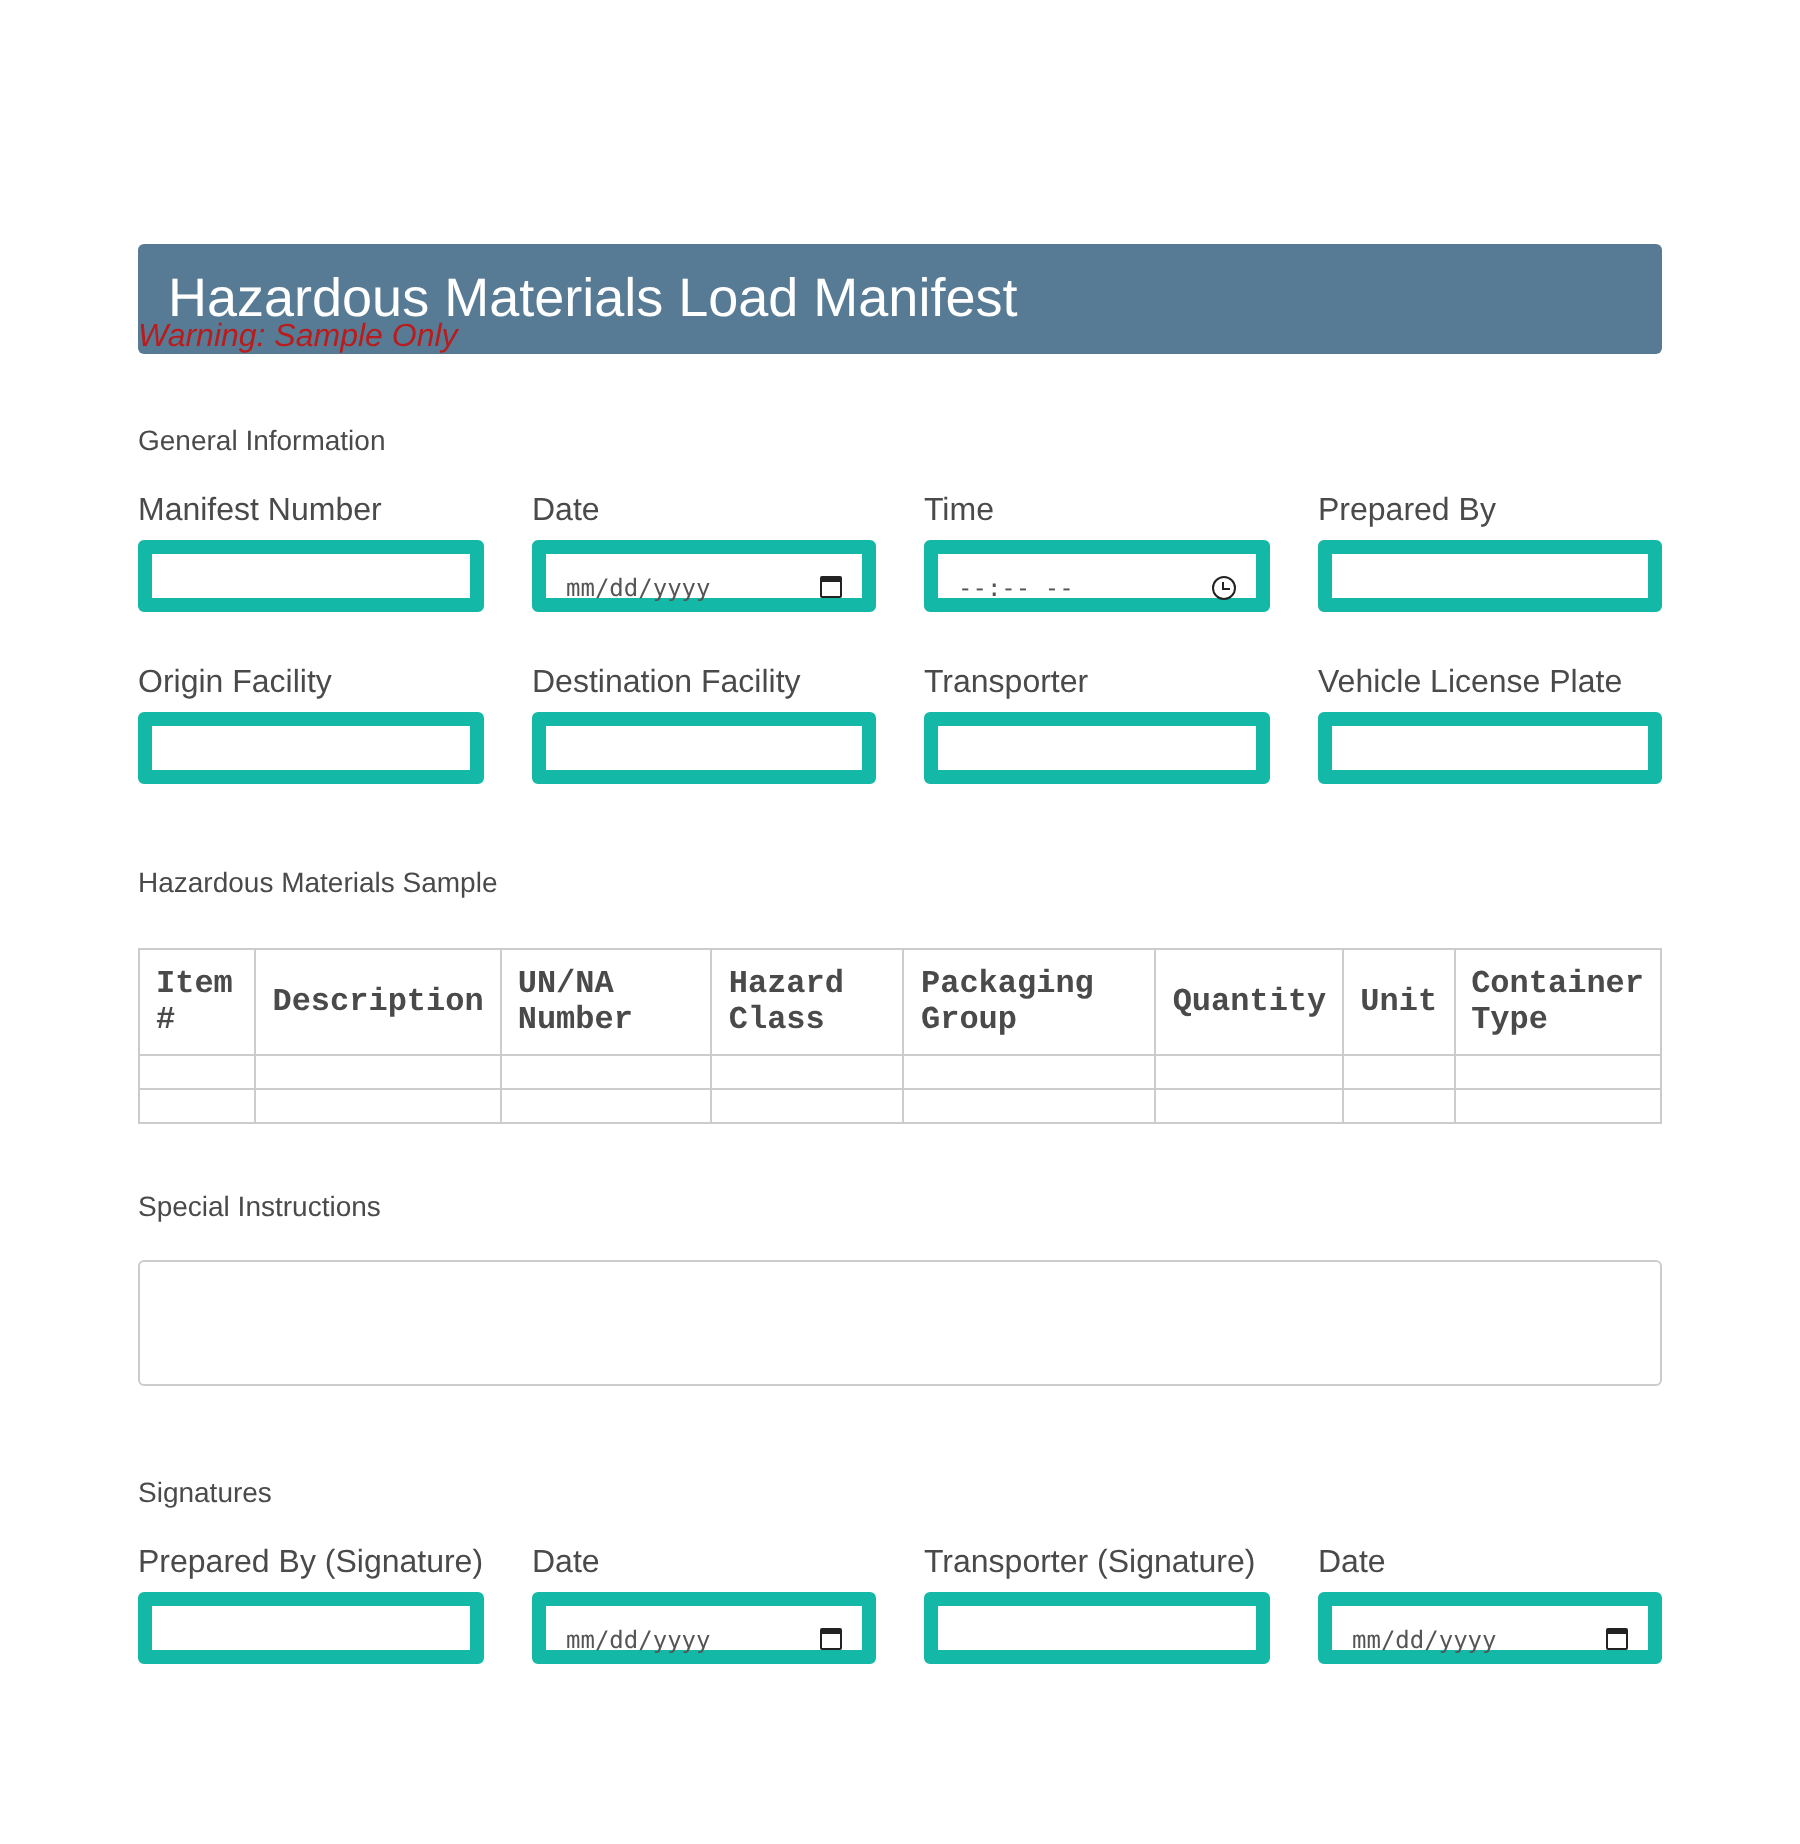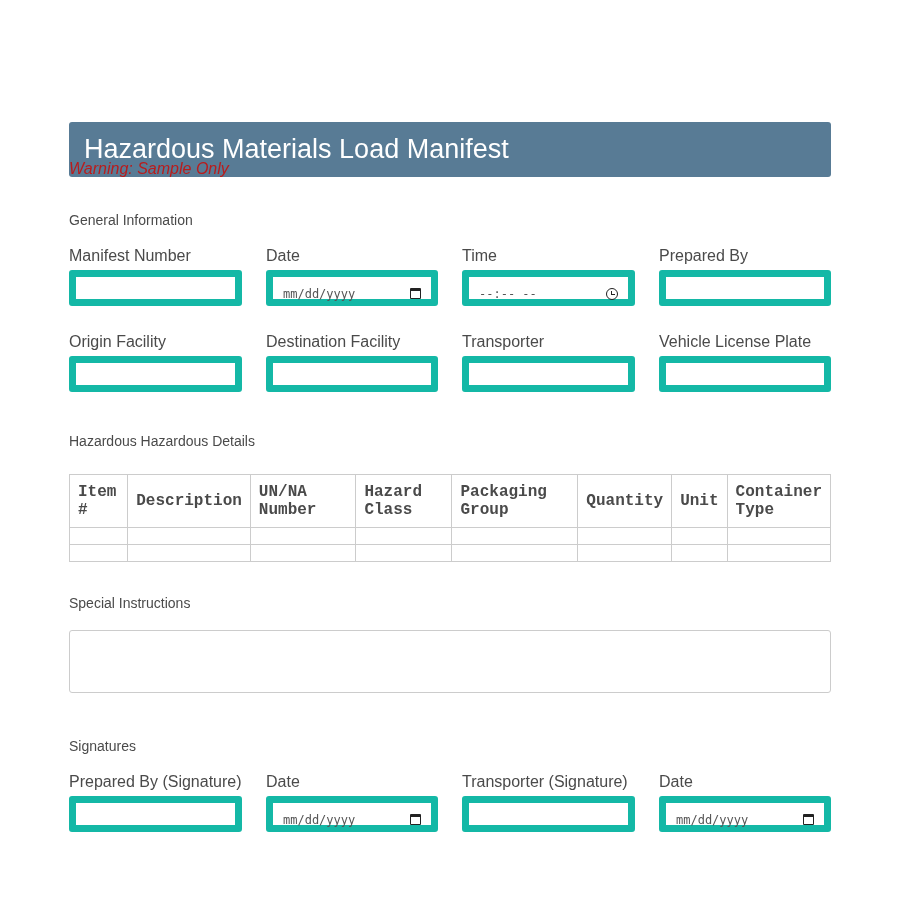--- a/index.html
+++ b/index.html
@@ -106,21 +106,21 @@
   </div>
   <div class="field" style="left:462px;top:332px">
     <span class="field-label">Transporter</span>
     <div class="input"></div>
   </div>
   <div class="field" style="left:659px;top:332px;width:172px">
     <span class="field-label">Vehicle License Plate</span>
     <div class="input" style="width:172px"></div>
   </div>
 
-  <div class="section-title" style="top:433px">Hazardous Hazardous Details</div>
+  <div class="section-title" style="top:433px">Hazardous Materials Sample</div>
 
   <table class="haz">
     <thead>
       <tr>
         <th style="width:59px">Item #</th>
         <th style="width:105px">Description</th>
         <th style="width:114px">UN/NA Number</th>
         <th style="width:102px">Hazard Class</th>
         <th style="width:132px">Packaging Group</th>
         <th style="width:82px">Quantity</th>

